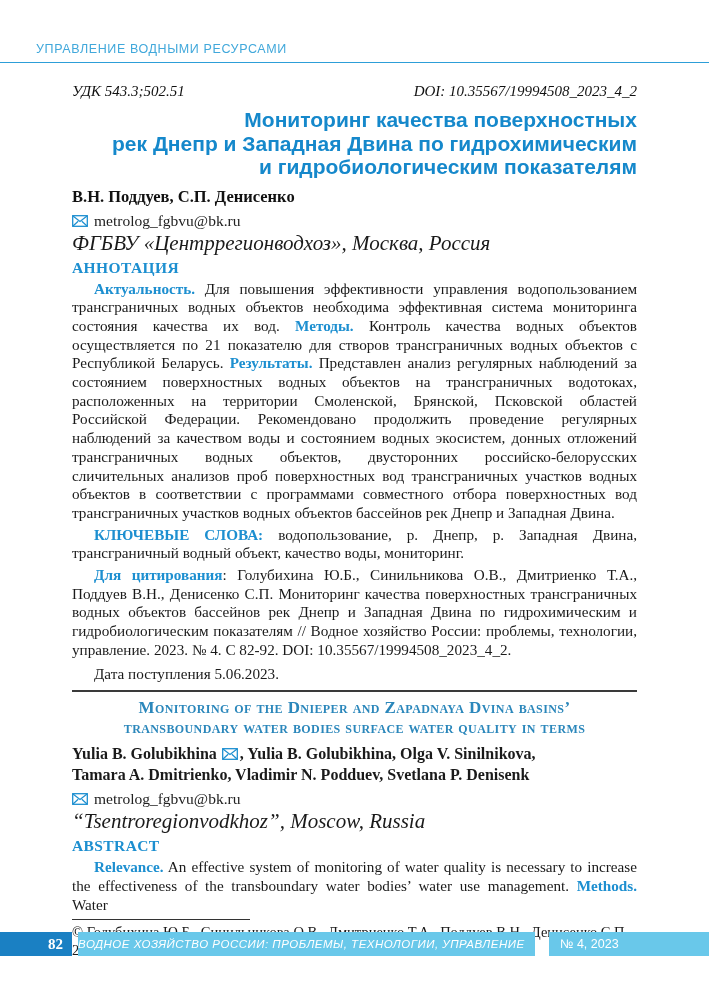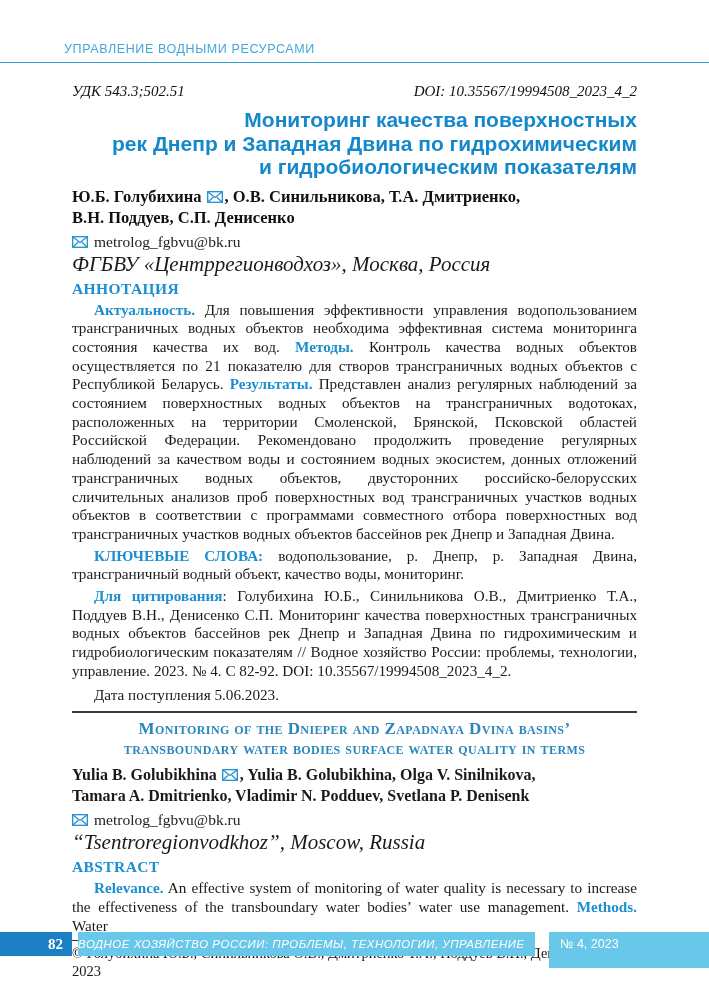--- a/index.html
+++ b/index.html
@@ -1,20 +1,20 @@
 <!DOCTYPE html>
 <html><head>
 <meta charset="utf-8">
 <style>
   * { margin:0; padding:0; box-sizing:border-box; }
   html,body { background:#ffffff; }
   body { width:709px; height:996px; position:relative; font-family:"Liberation Serif", serif; color:#1a1a1a; }
   .page { width:709px; height:996px; position:relative; overflow:hidden; padding-top:42px; }
 
-  .header-label { padding-left:64px; font-family:"Liberation Sans", sans-serif; font-size:12.5px; letter-spacing:0.6px; color:#41a8db; }
+  .header-label { padding-left:36px; font-family:"Liberation Sans", sans-serif; font-size:12.5px; letter-spacing:0.6px; color:#41a8db; }
   .top-rule { margin-top:6px; border-top:1.5px solid #2d9ed8; width:709px; }
 
   .content { padding:0 72px; }
 
   .meta-row { margin-top:20px; display:flex; justify-content:space-between; font-style:italic; font-size:15px; color:#111;text-align:right; }
 
   .title-ru { margin-top:8px; text-align:right; font-family:"Liberation Sans", sans-serif; font-weight:bold; font-size:21px; line-height:23.5px; color:#1588cb; }
 
   .authors { margin-top:7px; font-weight:bold; font-size:16.5px; line-height:21px; color:#111; }
   .env-icon { vertical-align:-1px; margin:0 2px 0 5px; }
@@ -33,21 +33,21 @@
 
   .title-en { margin-top:6px; text-align:center; font-weight:bold; font-variant:small-caps; font-size:17px; line-height:20px; letter-spacing:0.4px; color:#2b87bb; }
   .authors-en { margin-top:6px; font-weight:bold; font-size:16px; line-height:20.5px; }
 
   .footnote-rule { margin-top:5px; border-top:1.3px solid #333; width:178px; }
   .copyright { margin-top:3px; font-size:14.5px; line-height:18px; }
 
   .footer { position:absolute; left:0; top:932px; width:709px; height:24px; font-family:"Liberation Sans", sans-serif; }
   .page-num { position:absolute; left:0; top:0; width:72px; height:24px; background:#1a80c3; color:#fff; font-family:"Liberation Serif", serif; font-weight:bold; font-size:15px; line-height:24px; text-align:right; padding-right:9px; }
   .journal-bar { position:absolute; left:78px; top:0; width:457px; height:24px; background:#69c8ea; color:#fff; font-size:11.5px; letter-spacing:0.5px; line-height:24px; text-align:left;font-style:italic; }
-  .issue-box { position:absolute; left:549px; top:0; width:160px; height:36px; background:#69c8ea; color:#fff; font-size:12.5px; line-height:24px; padding-left:11px; }
+  .issue-box { position:absolute; left:549px; top:0; width:160px; height:24px; background:#69c8ea; color:#fff; font-size:12.5px; line-height:24px; padding-left:11px; }
 </style>
 </head>
 <body>
 
 <div class="page">
 
   <div class="header-label">УПРАВЛЕНИЕ ВОДНЫМИ РЕСУРСАМИ</div>
   <div class="top-rule"></div>
 
   <div class="content">
@@ -57,24 +57,20 @@
       <span>DOI: 10.35567/19994508_2023_4_2</span>
     </div>
 
     <h1 class="title-ru">
       <div>Мониторинг качества поверхностных</div>
       <div>рек Днепр и Западная Двина по гидрохимическим</div>
       <div>и гидробиологическим показателям</div>
     </h1>
 
     <div class="authors">
-      <div><span>Ю.Б. Голубихина</span><svg class="env-icon" width="16" height="12" viewBox="0 0 16 12">
-            <rect x="0.7" y="0.7" width="14.6" height="10.6" fill="#ffffff" stroke="#1d8fd0" stroke-width="1.3"></rect>
-            <path d="M1 1 L8 6.4 L15 1 M1 11 L6.2 6.2 M15 11 L9.8 6.2" fill="none" stroke="#1d8fd0" stroke-width="1.2"></path>
-          </svg><span>, О.В. Синильникова, Т.А. Дмитриенко,</span></div>
       <div>В.Н. Поддуев, С.П. Денисенко</div>
     </div>
 
     <div class="email-row"><svg class="env-icon-mail" width="16" height="12" viewBox="0 0 16 12">
           <rect x="0.7" y="0.7" width="14.6" height="10.6" fill="#ffffff" stroke="#1d8fd0" stroke-width="1.3"></rect>
           <path d="M1 1 L8 6.4 L15 1 M1 11 L6.2 6.2 M15 11 L9.8 6.2" fill="none" stroke="#1d8fd0" stroke-width="1.2"></path>
         </svg><span>metrolog_fgbvu@bk.ru</span></div>
 
     <div class="affiliation">ФГБВУ «Центррегионводхоз», Москва, Россия</div>
 

